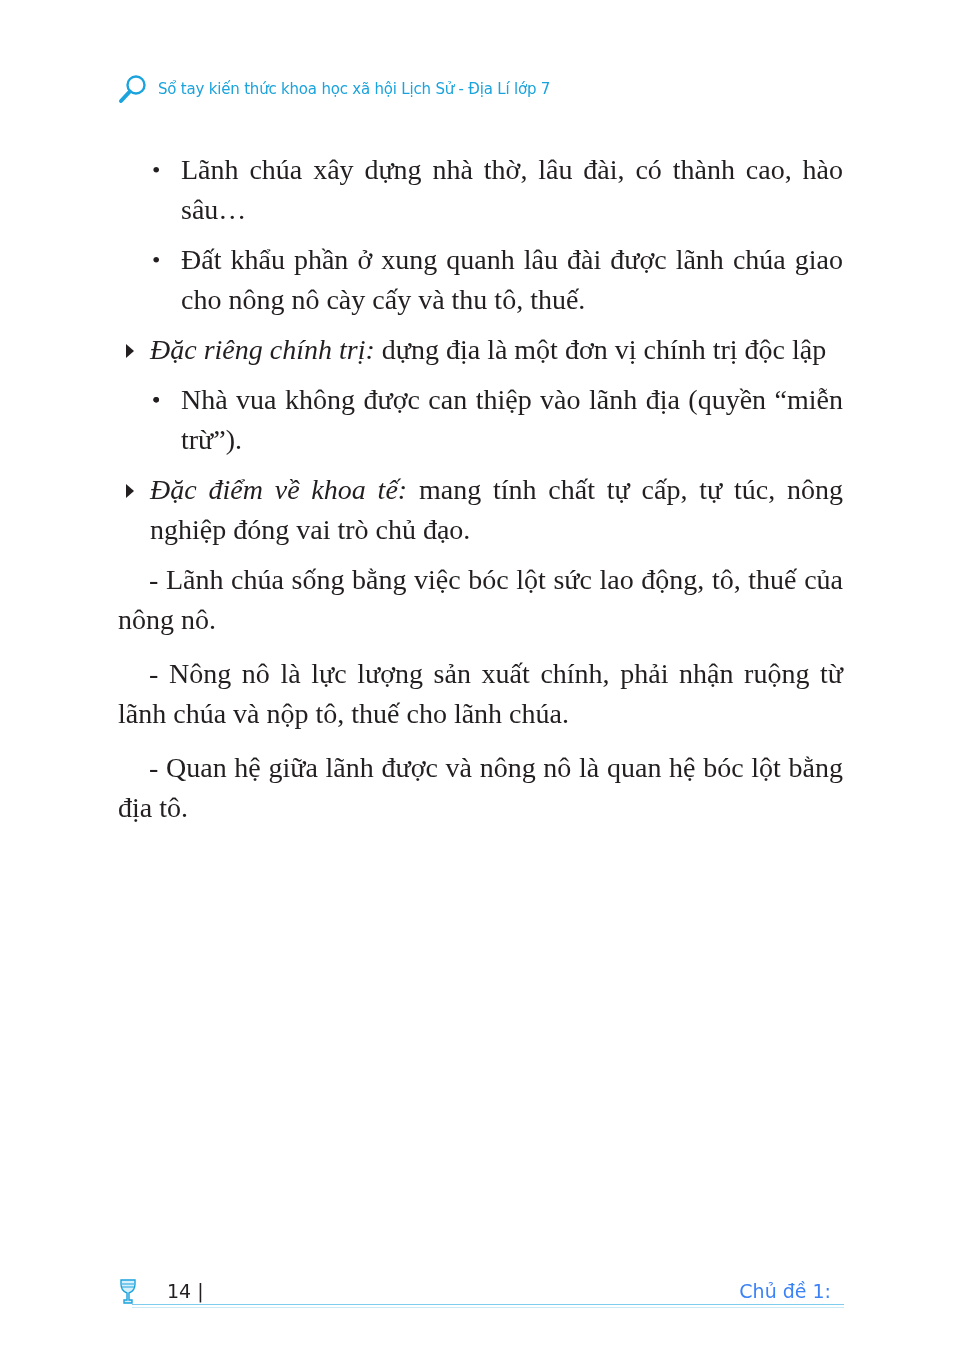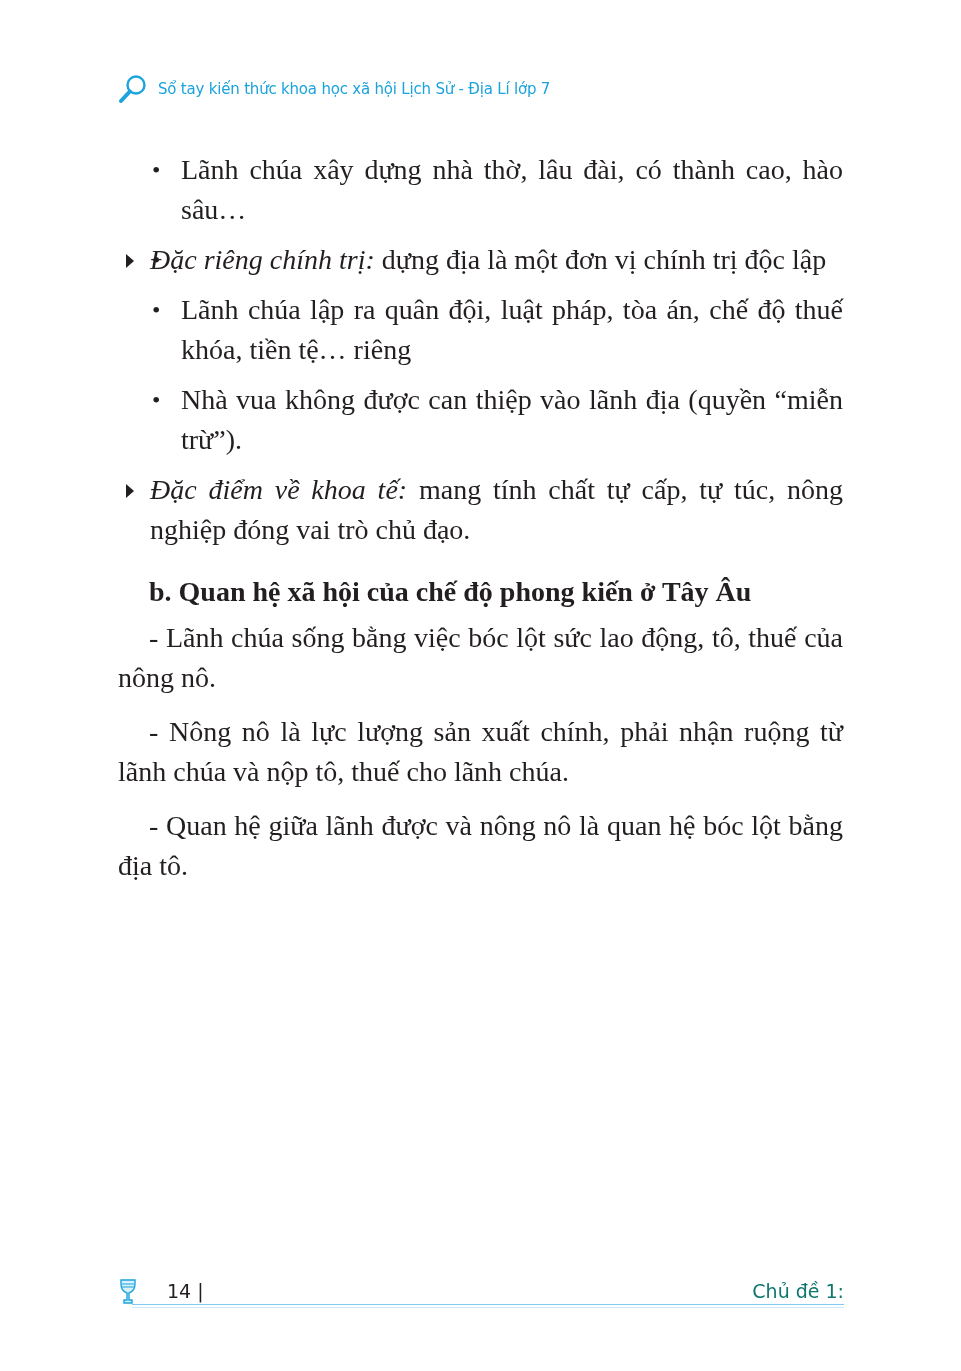--- a/index.html
+++ b/index.html
@@ -49,23 +49,23 @@
     .footer {
       position: absolute; left: 118px; top: 1278px; width: 726px; height: 30px;
     }
     .footer .cup { position: absolute; left: 0; top: 0; width: 20px; height: 30px; }
     .footer .page-num {
       position: absolute; left: 28px; top: 2px;
       font-family: "DejaVu Sans", "Liberation Sans", sans-serif;
       font-size: 19px; color: #231f20; margin-left: 21px;
     }
     .footer .chapter {
-      position: absolute; right: 0; top: 2px;
+      position: absolute; right: 13px; top: 2px;
       font-family: "DejaVu Sans", "Liberation Sans", sans-serif;
-      font-size: 19px; color: #0f766e;
+      font-size: 19px; color: #3b82f6;
     }
     .footer .rule {
       position: absolute; left: 14px; right: 0; top: 26px; height: 1px; background: #7fcdee;
     }
     .footer .rule2 {
       position: absolute; left: 14px; right: 0; top: 29px; height: 1px; background: #cbeaf8;
     }
   </style>
 </head>
 <body>
@@ -80,41 +80,40 @@
   <span>Sổ tay kiến thức khoa học xã hội Lịch Sử - Địa Lí lớp 7</span>
 </div>
 
 <div class="content">
   <div class="bullet">
     <span class="dot">•</span>
     <span>Lãnh chúa xây dựng nhà thờ, lâu đài, có thành cao, hào sâu…</span>
   </div>
   <div class="bullet">
     <span class="dot">•</span>
+    <span>Đất khẩu phần ở xung quanh lâu đài được lãnh chúa giao cho nông nô cày cấy và thu tô, thuế.</span>
   </div>
 
   <div class="arrow-item">
     <span class="tri"></span>
     <span class="italic">Đặc riêng chính trị:</span><span> dựng địa là một đơn vị chính trị độc lập</span>
   </div>
   <div class="bullet">
     <span class="dot">•</span>
-    <span>Lãnh chúa lập ra quân đội, luật pháp, tòa án, chế độ thuế khóa, tiền tệ… riêng</span>
   </div>
   <div class="bullet">
     <span class="dot">•</span>
     <span>Nhà vua không được can thiệp vào lãnh địa (quyền “miễn trừ”).</span>
   </div>
 
   <div class="arrow-item">
     <span class="tri"></span>
     <span class="italic">Đặc điểm về khoa tế:</span><span> mang tính chất tự cấp, tự túc, nông nghiệp đóng vai trò chủ đạo.</span>
   </div>
 
-  <div class="section-title">b. Quan hệ xã hội của chế độ phong kiến ở Tây Âu</div>
   <div class="para">- Lãnh chúa sống bằng việc bóc lột sức lao động, tô, thuế của nông nô.</div>
   <div class="para">- Nông nô là lực lượng sản xuất chính, phải nhận ruộng từ lãnh chúa và nộp tô, thuế cho lãnh chúa.</div>
   <div class="para">- Quan hệ giữa lãnh được và nông nô là quan hệ bóc lột bằng địa tô.</div>
 </div>
 
 <div class="footer">
   <span class="cup">
     <svg width="20" height="30" viewBox="0 0 20 30">
       <path d="M3 2 H17 V6 Q17 13 11 15 V22 H14 V25 H6 V22 H9 V15 Q3 13 3 6 Z" fill="#d8f0fb" stroke="#1aa3dc" stroke-width="1.4"></path>
       <line x1="4" y1="6" x2="16" y2="6" stroke="#1aa3dc" stroke-width="1"></line>

